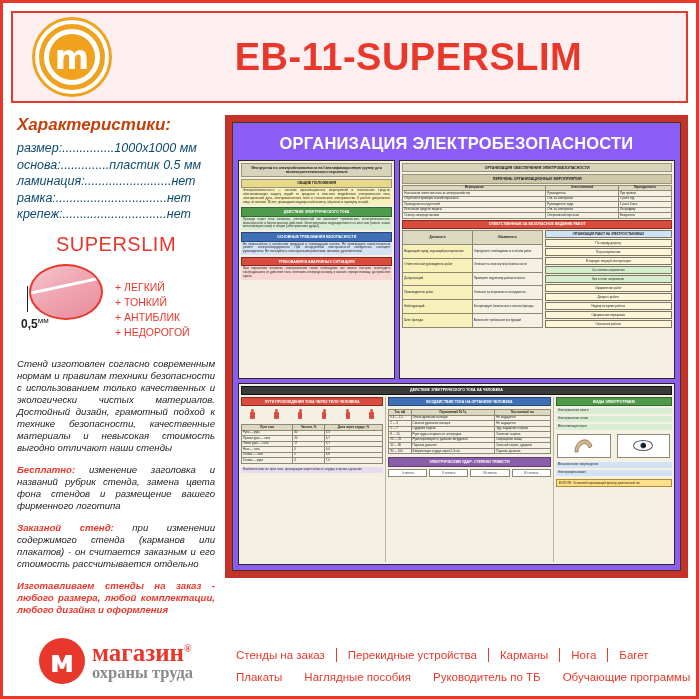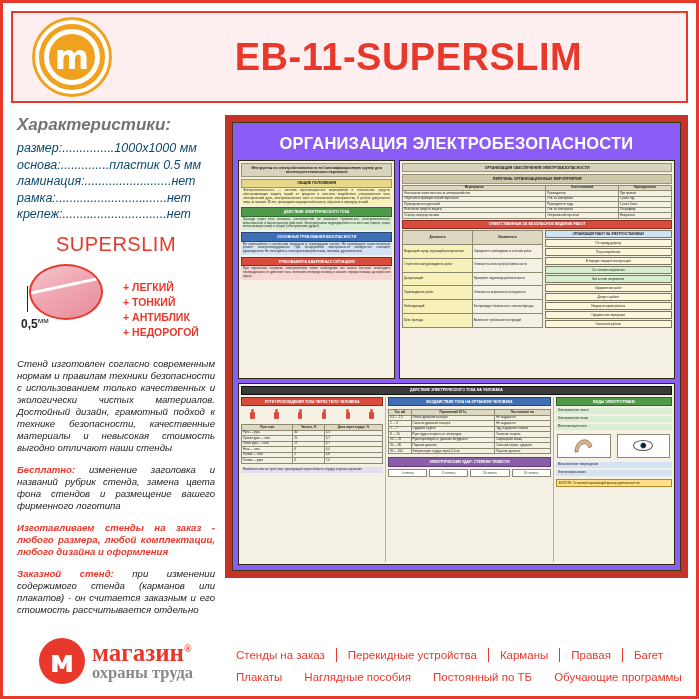--- a/index.html
+++ b/index.html
@@ -55,21 +55,21 @@
     font-size:38px;
     font-weight:bold;
     letter-spacing:0.5px;
     font-family:"Liberation Sans", sans-serif;
   }
   
   .left-col {
     position:absolute; left:14px; top:112px; width:198px;
   }
   .char-title {
-    color:#737373; font-style:italic; font-weight:bold; font-size:17px;
+    color:#c2410c; font-style:italic; font-weight:bold; font-size:17px;
     margin-bottom:6px;
   }
   .char-line {
     color:#0c4a6e; font-style:italic; font-size:12.5px;
     margin:2.5px 0; white-space:nowrap;
   }
   .superslim {
     color:#e8382b; font-weight:normal; font-size:20px;
     text-align:center; margin:12px 0 8px 0;
     letter-spacing:0.5px;
@@ -94,21 +94,21 @@
     position:absolute; left:4px; top:52px;
     font-size:12px; color:#222; font-weight:bold;
   }
   .slim-measure sup { font-size:8px; font-weight:normal; }
   .slim-arrow {
     position:absolute; left:10px; top:22px; width:0; height:26px;
     border-left:1px solid #222;
   }
   .bullets { padding-top:14px; }
   .bullets div {
-    color:#e8382b; font-size:10.5px; font-weight:bold; margin:3px 8px;
+    color:#e8382b; font-size:10.5px; font-weight:normal; margin:3px 0;
   }
   .para {
     font-size:9.6px; color:#222; font-style:italic;
     line-height:1.25; margin-top:10px; text-align:justify;
   }
   .para b { color:#e8382b; font-style:italic; }
   
   .bottom-left {
     position:absolute; left:14px; bottom:12px; width:198px;
     text-align:center;
@@ -260,52 +260,52 @@
       <div class="bullets">
         <div>+ ЛЕГКИЙ</div>
         <div>+ ТОНКИЙ</div>
         <div>+ АНТИБЛИК</div>
         <div>+ НЕДОРОГОЙ</div>
       </div>
     </div>
 
     <div class="para">Стенд изготовлен согласно современным нормам и правилам техники безопасности с использованием только качественных и экологически чистых материалов. Достойный дизайн, грамотный подход к технике безопасности, качественные материалы и невысокая стоимость выгодно отличают наши стенды</div>
     <div class="para"><b>Бесплатно:</b><span> изменение заголовка и названий рубрик стенда, замена цвета фона стендов и размещение вашего фирменного логотипа</span></div>
+    <div class="para"><b>Заказной стенд:</b><span> при изменении содержимого стенда (карманов или плакатов) - он считается заказным и его стоимость рассчитывается отдельно</span></div>
     <div class="para"><b>Изготавливаем стенды на заказ - любого размера, любой комплектации, любого дизайна и оформления</b></div>
-    <div class="para"><b>Заказной стенд:</b><span> при изменении содержимого стенда (карманов или плакатов) - он считается заказным и его стоимость рассчитывается отдельно</span></div>
   </div>
 
   <div class="bottom-left">
     <div class="shop-logo">
       <div class="shop-circle">м</div>
       <div class="shop-text">
         <div class="l1"><span>магазин</span><sup>®</sup></div>
         <div class="l2">охраны труда</div>
       </div>
     </div>
   </div>
 
   <div class="bottom-nav">
     <div class="nav-row">
       <div class="nav-item">Стенды на заказ</div>
       <div class="nav-sep"></div>
       <div class="nav-item">Перекидные устройства</div>
       <div class="nav-sep"></div>
       <div class="nav-item">Карманы</div>
       <div class="nav-sep"></div>
-      <div class="nav-item">Правая</div>
+      <div class="nav-item">Нога</div>
       <div class="nav-sep"></div>
       <div class="nav-item">Багет</div>
     </div>
     <div class="nav-row">
       <div class="nav-item">Плакаты</div>
       <div class="nav-sep"></div>
       <div class="nav-item">Наглядные пособия</div>
       <div class="nav-sep"></div>
-      <div class="nav-item">Постоянный по ТБ</div>
+      <div class="nav-item">Руководитель по ТБ</div>
       <div class="nav-sep"></div>
       <div class="nav-item">Обучающие программы</div>
     </div>
   </div>
 
   <div class="poster">
     <div class="poster-inner">
       <div class="poster-title">ОРГАНИЗАЦИЯ ЭЛЕКТРОБЕЗОПАСНОСТИ</div>
 
       <div class="poster-grid">

